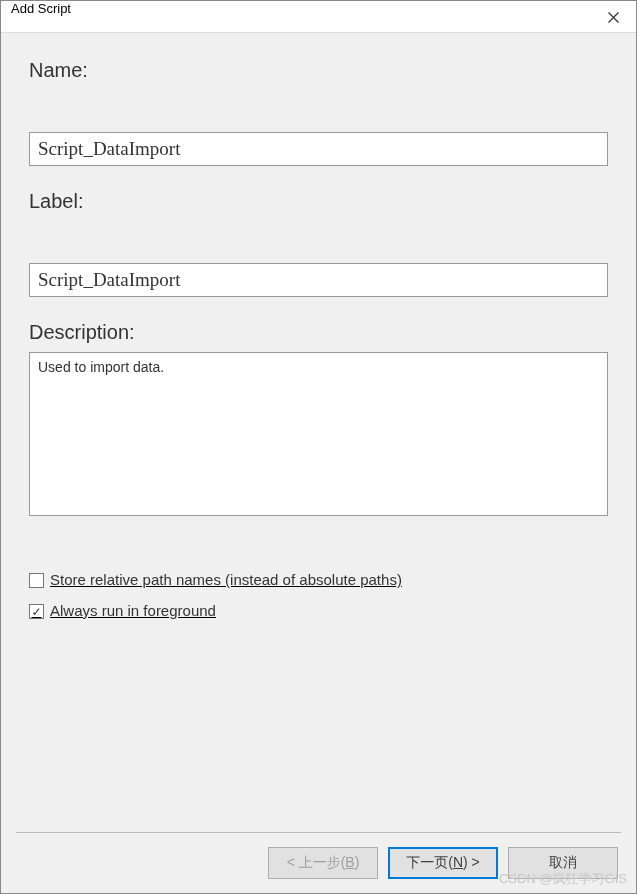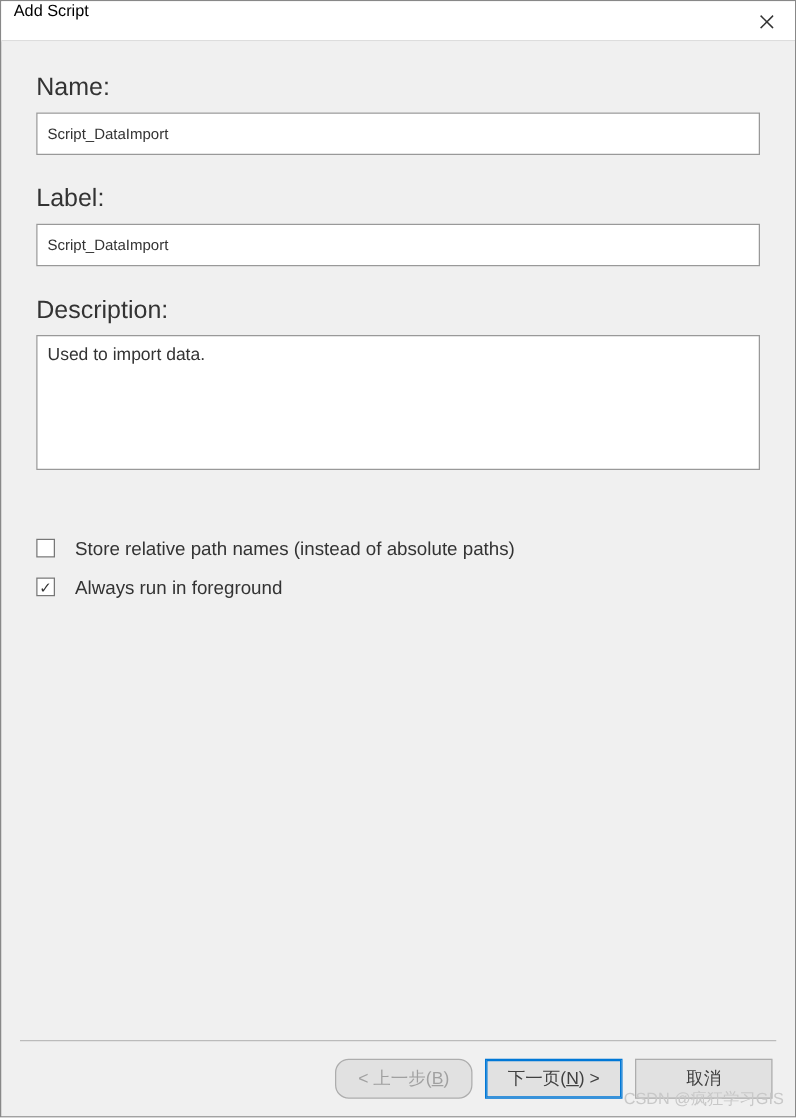--- a/index.html
+++ b/index.html
@@ -57,31 +57,32 @@
       color: #333;
       margin-bottom: 8px;
       display: block;
     }
     .text-input {
       width: 100%;
       height: 34px;
       border: 1px solid #999;
       background: #fff;
       padding: 6px 8px;
-      font-size: 12px;
-      font-family: Liberation Sans, sans-serif;
-      color: #333;
+      font-size: 19px;
+      font-family: Liberation Serif, serif;
+      color: #333;
+      margin-top: 42px;
     }
     .textarea-wrapper {
       position: relative;
       width: 100%;
     }
     .textarea-input {
       width: 100%;
-      height: 108px;
+      height: 164px;
       border: 1px solid #999;
       background: #fff;
       padding: 6px 8px;
       font-size: 14px;
       font-family: inherit;
       color: #333;
       resize: none;
       overflow-y: scroll;
     }
     .stylesheet-row {
@@ -105,23 +106,24 @@
       border: 2px solid #0066cc;
       background: #fff39a;
       display: flex;
       align-items: center;
       justify-content: center;
       cursor: pointer;
       padding: 0;
     }
     .checkbox-row {
       display: flex;
-      align-items: flex-start;
-      gap: 16px;
+      align-items: flex-end;
+      gap: 6px;
       margin-bottom: 14px;
+      text-decoration: underline;
     }
     .checkbox {
       width: 15px;
       height: 15px;
       border: 1px solid #777;
       background: #fff;
       display: flex;
       align-items: center;
       justify-content: center;
       cursor: pointer;
@@ -159,21 +161,20 @@
       background: #e1e1e1;
       font-size: 14px;
       font-family: inherit;
       cursor: pointer;
       color: #404040;
       min-width: 110px;
     }
     .wizard-btn:disabled {
       color: #a0a0a0;
       cursor: default;
-      border-radius: 11px;
     }
     .wizard-btn.primary {
       border: 1px solid #0078d7;
       box-shadow: inset 0 0 0 1px #0078d7;
     }
     .underline {
       text-decoration: underline;
     }
     .watermark {
       position: absolute;

